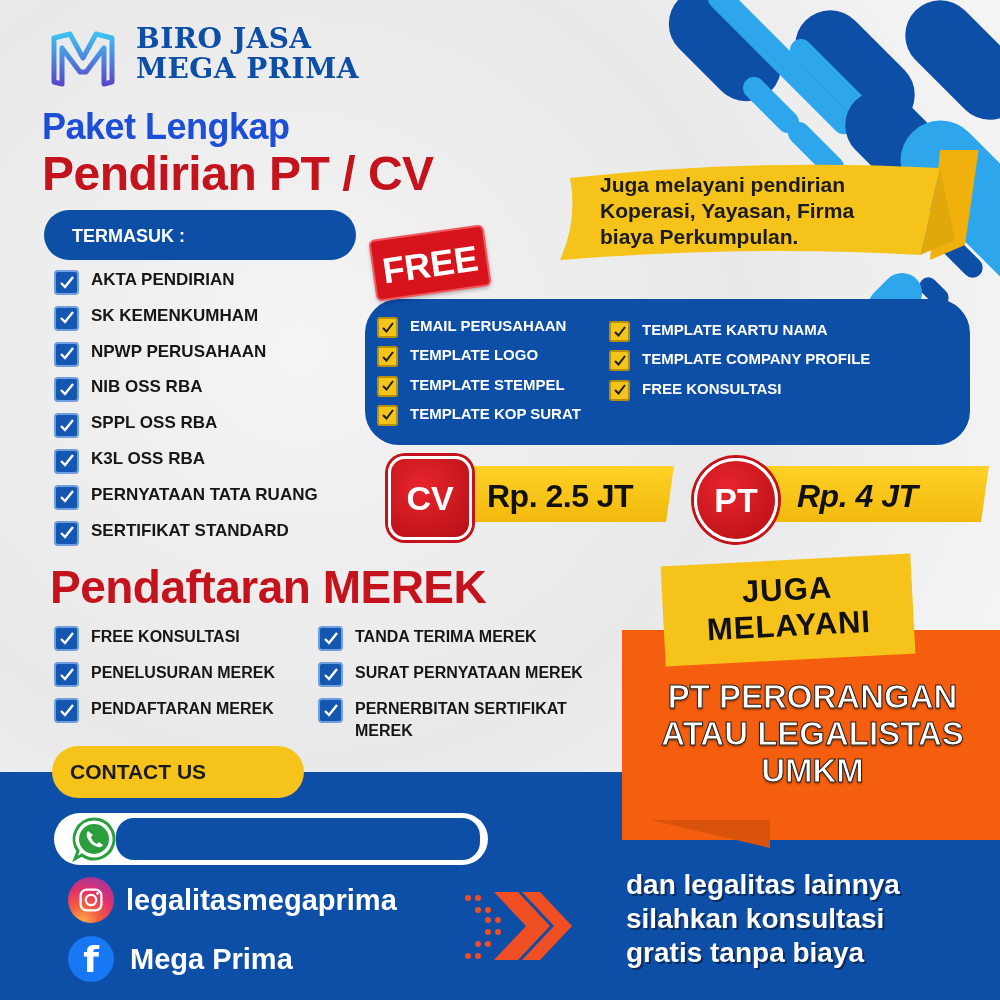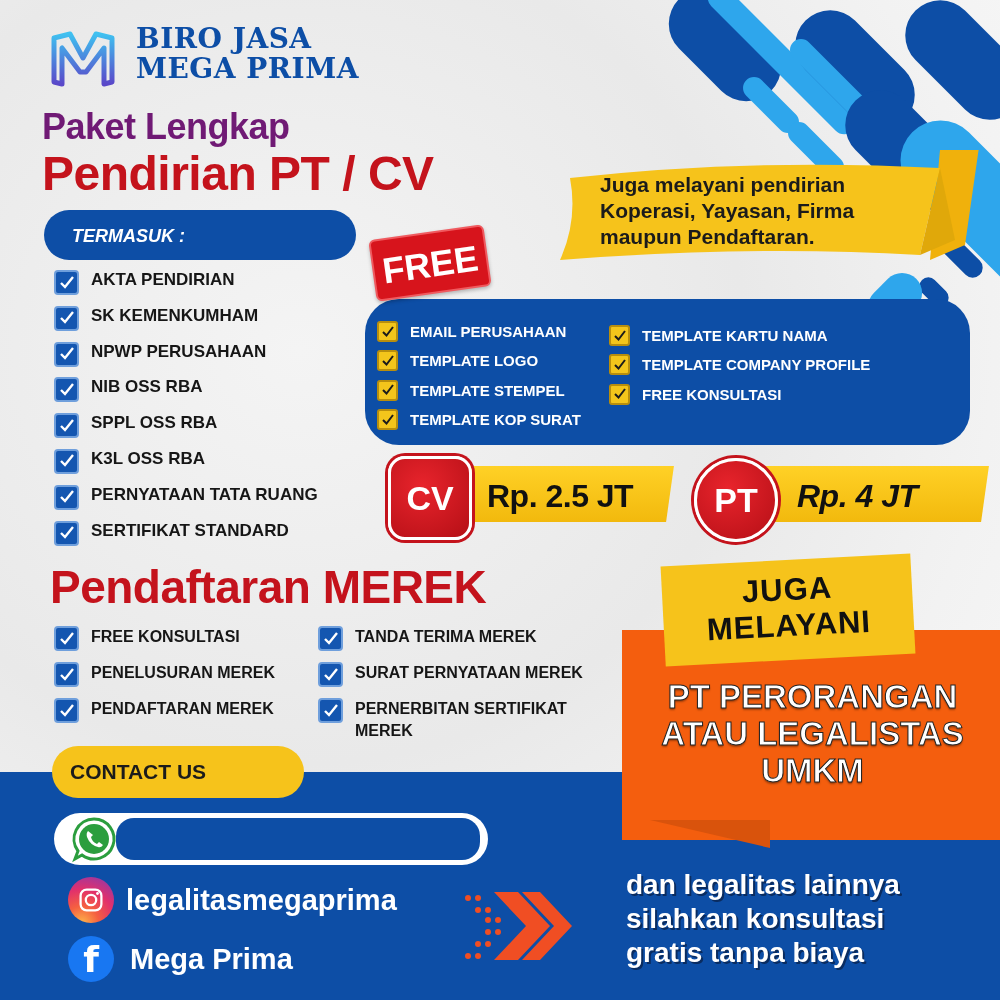--- a/index.html
+++ b/index.html
@@ -13,42 +13,42 @@
 
   
   .pill { position: absolute; border-radius: 40px; transform: rotate(-45deg); }
   .dark { background: #0d4ea6; }
   .light { background: #2ea6ec; }
 
   
   .logo-mark { left: 48px; top: 28px; width: 70px; height: 60px; }
   .brand { left: 136px; top: 24px; color: #0d4ea6; font-family: "DejaVu Serif", serif; font-weight: 700; font-size: 28px; line-height: 30px; letter-spacing: 0.5px; }
 
-  .title1 { left: 42px; top: 106px; color: #701a75; font-weight: 700; font-size: 36px; letter-spacing: -0.5px; }
+  .title1 { left: 42px; top: 106px; color: #1d4ed8; font-weight: 700; font-size: 36px; letter-spacing: -0.5px; }
   .title2 { left: 42px; top: 146px; color: #c4131c; font-weight: 700; font-size: 48px; letter-spacing: -0.5px; }
 
-  .termasuk { left: 44px; top: 210px; width: 312px; height: 50px; background: #0d4ea6; border-radius: 26px; color: #fff; font-weight: 700; font-size: 18px; padding: 16px 0 0 28px; font-style: italic; }
+  .termasuk { left: 44px; top: 210px; width: 312px; height: 50px; background: #0d4ea6; border-radius: 26px; color: #fff; font-weight: 700; font-size: 18px; padding: 16px 0 0 28px; }
 
   .check-list { left: 54px; top: 270px; }
   .check-item { display: flex; align-items: flex-start; height: 35.8px; }
   .cb { width: 25px; height: 25px; border-radius: 4px; background: #1456b0; border: 2px solid #6f9fdc; display: flex; align-items: center; justify-content: center; margin-right: 12px; flex: none; }
   .cb svg { width: 18px; height: 18px; }
   .check-item span.t { font-weight: 700; font-size: 17px; color: #161616; }
 
   
   .yellow-banner { left: 560px; top: 150px; width: 420px; height: 120px; }
   .yb-text { left: 600px; top: 172px; font-weight: 700; font-size: 21px; line-height: 26px; color: #1b1b1b; }
 
   
   .free-badge { left: 372px; top: 232px; width: 116px; height: 62px; background: #d7141c; border-radius: 6px; transform: rotate(-8deg); box-shadow: 0 2px 4px rgba(0,0,0,.25); color: #fff; font-weight: 700; font-size: 36px; text-align: center; line-height: 62px; border: 2px solid #f05a5f; }
 
   
   .free-panel { left: 365px; top: 299px; width: 605px; height: 146px; background: #0d4ea6; border-radius: 34px; }
   .free-col { position: absolute; }
-  .free-item { display: flex; align-items: center; height: 29.3px; }
+  .free-item { display: flex; height: 29.3px; }
   .ycb { width: 21px; height: 21px; background: #f3c51b; border: 2px solid #b88e0d; border-radius: 3px; margin-right: 12px; display: flex; align-items: center; justify-content: center; flex: none; }
   .ycb svg { width: 14px; height: 14px; }
   .free-item span.t { color: #fff; font-weight: 700; font-size: 15px; }
 
   
   .price-ribbon { position: absolute; height: 56px; background: linear-gradient(180deg,#ffd126,#f2b90d); }
   .price-circle { position: absolute; width: 84px; height: 84px; border-radius: 50%; background: radial-gradient(circle at 40% 35%, #e8242c, #b50f16); border: 3px solid #fff; box-shadow: 0 0 0 3px #c4131c; color: #fff; font-weight: 700; font-size: 34px; text-align: center; line-height: 78px; }
   .price-text { position: absolute; color: #111; font-weight: 700; font-size: 32px; letter-spacing: -0.5px; }
 
   
@@ -185,21 +185,21 @@
 </div>
 
 <svg class="abs yellow-banner" viewBox="0 0 420 120">
   <path d="M380 0 L420 -10 L405 95 L370 110 Z" fill="#f0b10c"></path>
   <path d="M10 28 Q190 8 380 18 L360 105 Q190 95 0 110 Q18 70 10 28 Z" fill="#f6c31b"></path>
   <path d="M360 105 L380 18 L395 90 Z" fill="#e0a80a"></path>
 </svg>
 <div class="abs yb-text">
   <div>Juga melayani pendirian</div>
   <div>Koperasi, Yayasan, Firma</div>
-  <div>maupun Pendaftaran.</div>
+  <div>biaya Perkumpulan.</div>
 </div>
 
 <div class="abs free-panel">
   <div class="free-col" style="left:12px;top:18px;">
     <div class="free-item">
         <span class="ycb">
           <svg viewBox="0 0 14 14">
             <path d="M2 7 L5.5 10.5 L12 2" stroke="#1b1b1b" stroke-width="2" fill="none"></path>
           </svg>
         </span>

